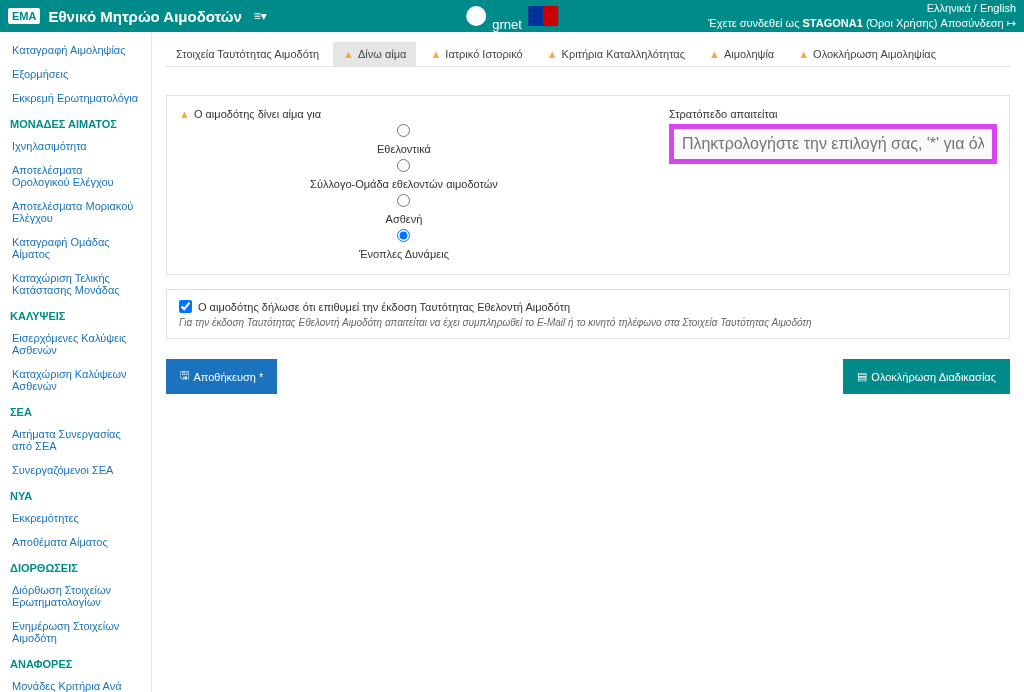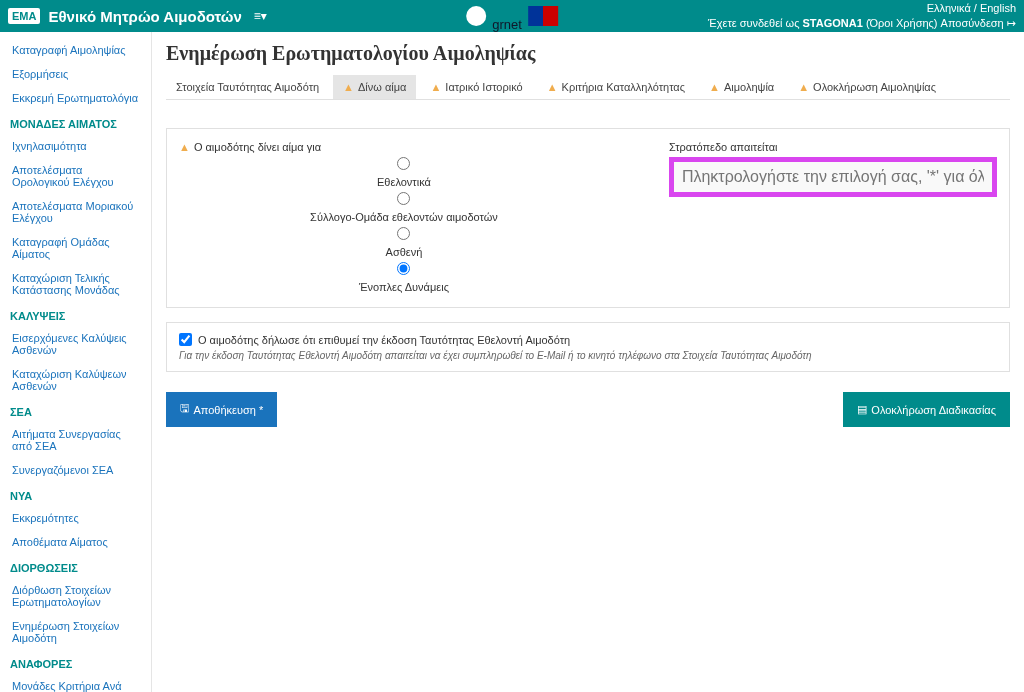--- a/index.html
+++ b/index.html
@@ -46,21 +46,21 @@
 <body>
 
 <div class="header">
   <div class="header-left">
     <span class="logo-box">EMA</span>
     <span class="header-title">Εθνικό Μητρώο Αιμοδοτών</span>
     <span class="menu-toggle">≡▾</span>
   </div>
   <div class="header-center">
     <span class="header-logo-circle"></span>
-    <span style="color:#0f172a;font-size:13px;margin-top:16px;">grnet</span>
+    <span style="color:#ffffff;font-size:13px;margin-top:16px;">grnet</span>
     <span style="display:inline-block;width:30px;height:20px;background:linear-gradient(90deg,#003399 50%,#cc0000 50%);"></span>
   </div>
   <div class="header-right">
     <div><a href="#">Ελληνικά / English</a></div>
     <div>
       <span>Έχετε συνδεθεί ως</span>
       <b>STAGONA1</b>
       <span>(Όροι Χρήσης)</span>
       <a href="#">Αποσύνδεση</a>
       <span>↦</span>
@@ -89,21 +89,20 @@
       <a class="sidebar-item">Εκκρεμότητες</a>
       <a class="sidebar-item">Αποθέματα Αίματος</a>
       <span class="sidebar-header">ΔΙΟΡΘΩΣΕΙΣ</span>
       <a class="sidebar-item">Διόρθωση Στοιχείων Ερωτηματολογίων</a>
       <a class="sidebar-item">Ενημέρωση Στοιχείων Αιμοδότη</a>
       <span class="sidebar-header">ΑΝΑΦΟΡΕΣ</span>
       <a class="sidebar-item">Μονάδες Κριτήρια Ανά Ημέρα</a>
     </div>
 
   <div class="content">
-    <h1 class="page-title">Ενημέρωση Ερωτηματολογίου Αιμοληψίας</h1>
 
     <div class="tablist" id="tablist">
         <div class="tab">
           <span>Στοιχεία Ταυτότητας Αιμοδότη</span>
         </div>
         <div class="tab active">
           <span class="warn-icon">▲</span>
           <span>Δίνω αίμα</span>
         </div>
         <div class="tab">

